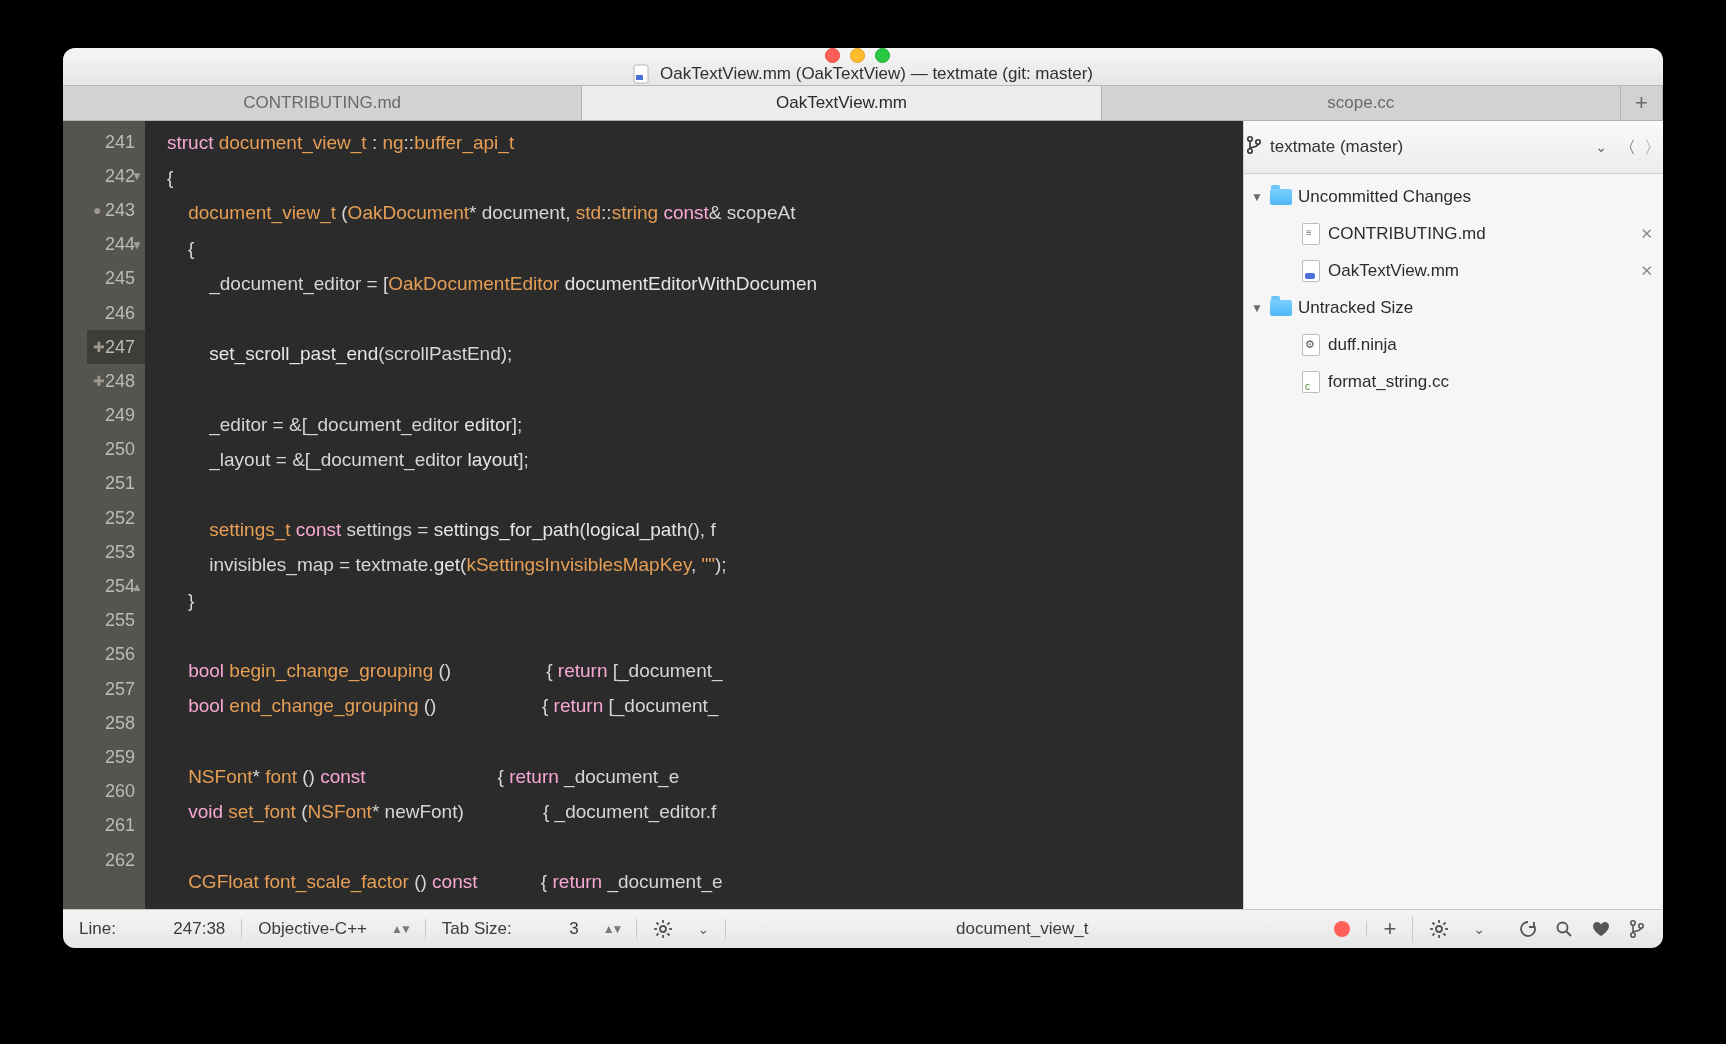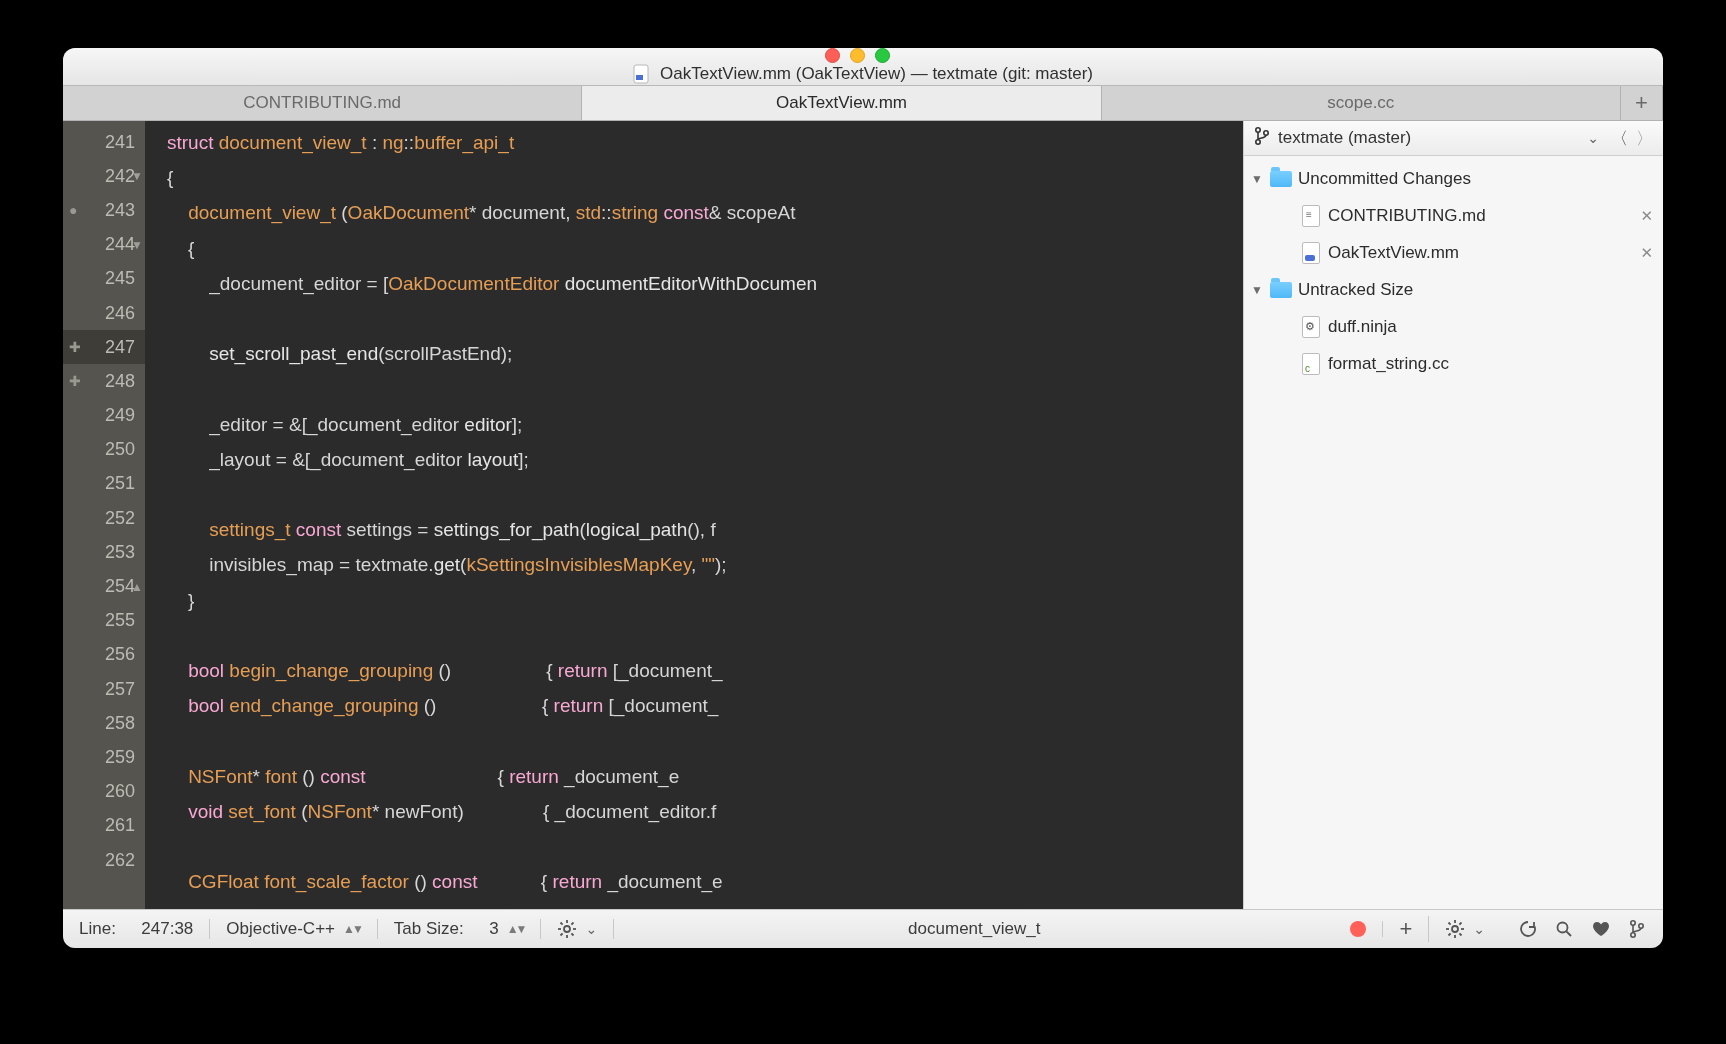--- a/index.html
+++ b/index.html
@@ -44,35 +44,35 @@
   .tabstrip{height:35px;background:var(--tab-bg);border-bottom:1px solid var(--tab-border);display:flex;}
   .tab{flex:1;display:flex;align-items:center;justify-content:center;border-right:1px solid var(--tab-border);
     color:#6a6a6a;font-size:17px;cursor:default;}
   .tab.active{background:var(--tab-active-bg);color:#2a2a2a;}
   .tab.new{flex:0 0 42px;font-size:22px;color:#6a6a6a;}
   
   .body{flex:1;display:flex;min-height:0;}
   .editorwrap{flex:1;display:flex;min-width:0;position:relative;background:var(--editor-bg);}
   .gutter{width:82px;background:var(--gutter-bg);color:var(--gutter-fg);
     font-family:Menlo,Consolas,monospace;font-size:18px;padding-top:4px;flex-shrink:0;}
-  .gline{height:34.2px;display:flex;align-items:center;justify-content:flex-end;padding-right:10px;position:relative;}
+  .gline{height:34.2px;display:flex;align-items:center;justify-content:flex-end;padding-right:10px;position:relative;margin-left:24px;}
   .gline.curr{background:var(--gutter-active-bg);}
   .gline .marker{position:absolute;left:6px;color:#9a988f;font-size:14px;}
   .foldglyph{position:absolute;right:2px;color:#9f9e97;font-size:12px;}
   .code{flex:1;overflow:hidden;font-family:Menlo,Consolas,monospace;font-size:19px;line-height:34.2px;
     color:var(--editor-fg);padding:4px 0 0 22px;white-space:pre;}
   .k{color:#f9a8d4;}
   .t{color:#e69e55;}
   .f{color:#e5e5e5;}
   .s{color:#e69e55;}
   .n{color:#d6d6d6;}
   
   .sidebar{width:420px;background:var(--panel-bg);border-left:1px solid #cfcfcf;display:flex;flex-direction:column;}
-  .sb-head{height:35px;background:linear-gradient(#fafafa,#ececec);border-bottom:1px solid #cfcfcf;
-    display:flex;align-items:center;padding:0 10px;color:#333;font-size:17px;}
+  .sb-head{height:53px;background:linear-gradient(#fafafa,#ececec);border-bottom:1px solid #cfcfcf;
+    display:flex;align-items:center;padding:0 2px;color:#333;font-size:17px;}
   .sb-head .flex{flex:1;display:flex;align-items:center;gap:8px;}
   .sb-head .nav{display:flex;gap:8px;color:#9a9a9a;}
   .sb-head .nav .en{color:#555;}
   .chev{font-size:14px;color:#666;}
   .tree{flex:1;padding:4px 0;font-size:17px;color:#2c2c2c;}
   .row{height:37px;display:flex;align-items:center;padding:0 10px 0 6px;gap:6px;}
   .row .disc{width:14px;text-align:center;color:#6c6c6c;font-size:12px;}
   .row .indent{display:inline-block;}
   .row .icon{width:22px;height:22px;display:flex;align-items:center;justify-content:center;}
   .row .label{flex:1;}
@@ -81,21 +81,21 @@
   .folder::before{content:"";position:absolute;top:-4px;left:1px;width:9px;height:4px;border-radius:2px 2px 0 0;background:#6ac6fa;}
   .fileicon{width:18px;height:22px;background:#fff;border:1px solid #bcbcbc;border-radius:2px;position:relative;}
   .fileicon.cc::after{content:"c";position:absolute;bottom:0;left:2px;font-size:10px;color:#4a8a2a;}
   .fileicon.mm::after{content:"";position:absolute;bottom:2px;left:2px;width:10px;height:6px;border-radius:2px;background:#4a6fd6;}
   .fileicon.md::after{content:"≡";position:absolute;top:3px;left:3px;font-size:10px;color:#777;}
   .fileicon.ninja::after{content:"⚙";position:absolute;top:3px;left:2px;font-size:11px;color:#555;}
   
   .statusbar{height:39px;background:linear-gradient(#f4f4f4,#e6e6e6);border-top:1px solid #c8c8c8;
     display:flex;align-items:center;font-size:17px;color:var(--status-fg);}
   .sb-left{flex:1;display:flex;align-items:center;}
-  .sb-seg{padding:0 16px;border-right:1px solid #c8c8c8;height:100%;display:flex;align-items:center;gap:8px;}
+  .sb-seg{padding:0 16px;border-right:1px solid #c8c8c8;height:100%;display:flex;align-items:center;gap:24px;}
   .sb-seg.noborder{border-right:none;}
   .updown{color:#7a7a7a;font-size:12px;letter-spacing:-3px;}
   .reddot{width:16px;height:16px;border-radius:50%;background:#ff6159;display:inline-block;}
   .sb-right{display:flex;align-items:center;gap:18px;padding:0 18px;color:#585858;}
   .sb-right svg,.sb-seg svg{display:block;}
 </style>
 </head>
 <body>
 
 <div class="window">

